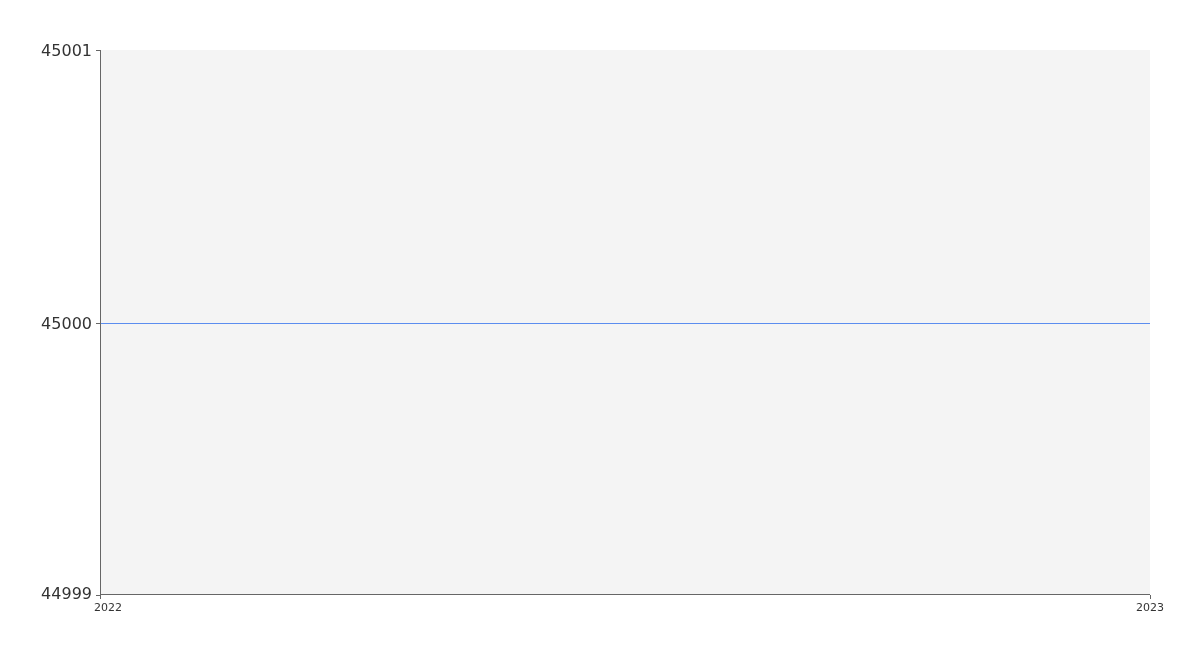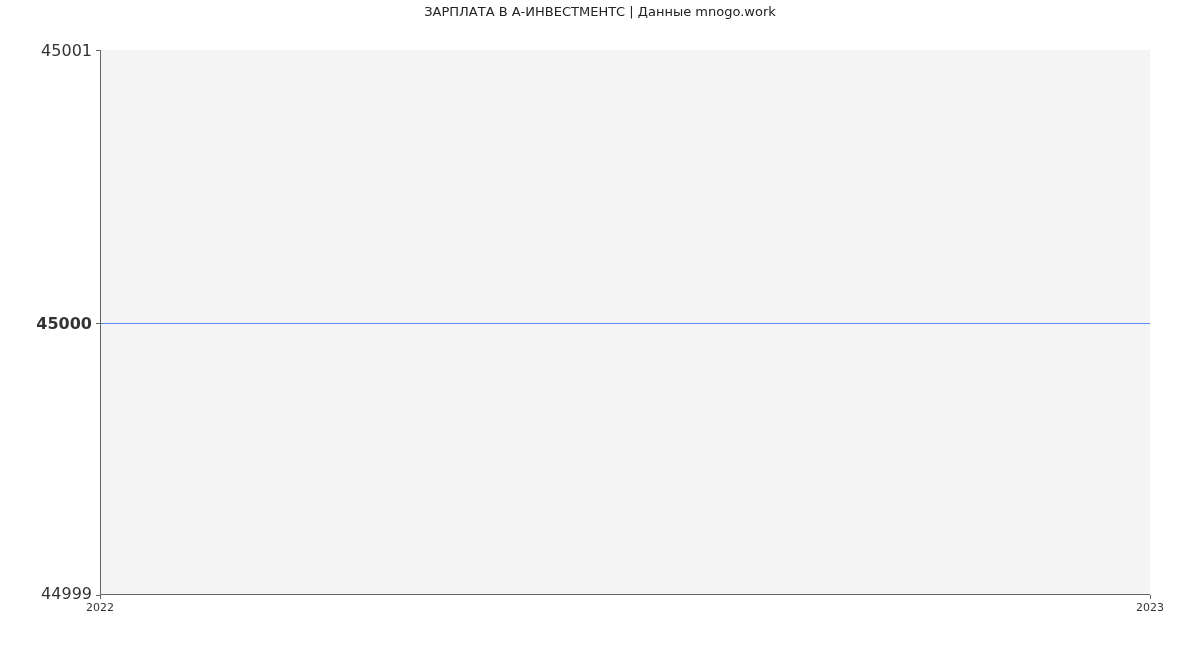--- a/index.html
+++ b/index.html
@@ -71,34 +71,33 @@
     font-size: 11px;
     color: #333;
     transform: translateX(-50%);
   }
 </style>
 </head>
 <body>
 
 <div class="chart-wrap">
 
-  <div class="title">ЗАРПЛАТА В  А-ИНВЕСТМЕНТС | Данные mnogo.work</div>
 
   <div class="y-tick" style="top:50px;"></div>
   <div class="y-tick" style="top:322.5px;"></div>
   <div class="y-tick" style="top:595px;"></div>
 
   <div class="y-tick-label" style="top:50px;">45001</div>
-  <div class="y-tick-label" style="top:322.5px;font-weight:bold;">45000</div>
+  <div class="y-tick-label" style="top:322.5px;">45000</div>
   <div class="y-tick-label" style="top:593px;">44999</div>
 
   <div class="plot-area">
 
     <div class="data-line" style="top:272.5px;"></div>
   </div>
 
   <div class="x-tick" style="left:100px;"></div>
   <div class="x-tick" style="left:1150px;"></div>
 
-  <div class="x-tick-label" style="left:100px;">2022</div>
+  <div class="x-tick-label" style="left:108px;">2022</div>
   <div class="x-tick-label" style="left:1150px;">2023</div>
 
 </div>
 
 </body></html>

